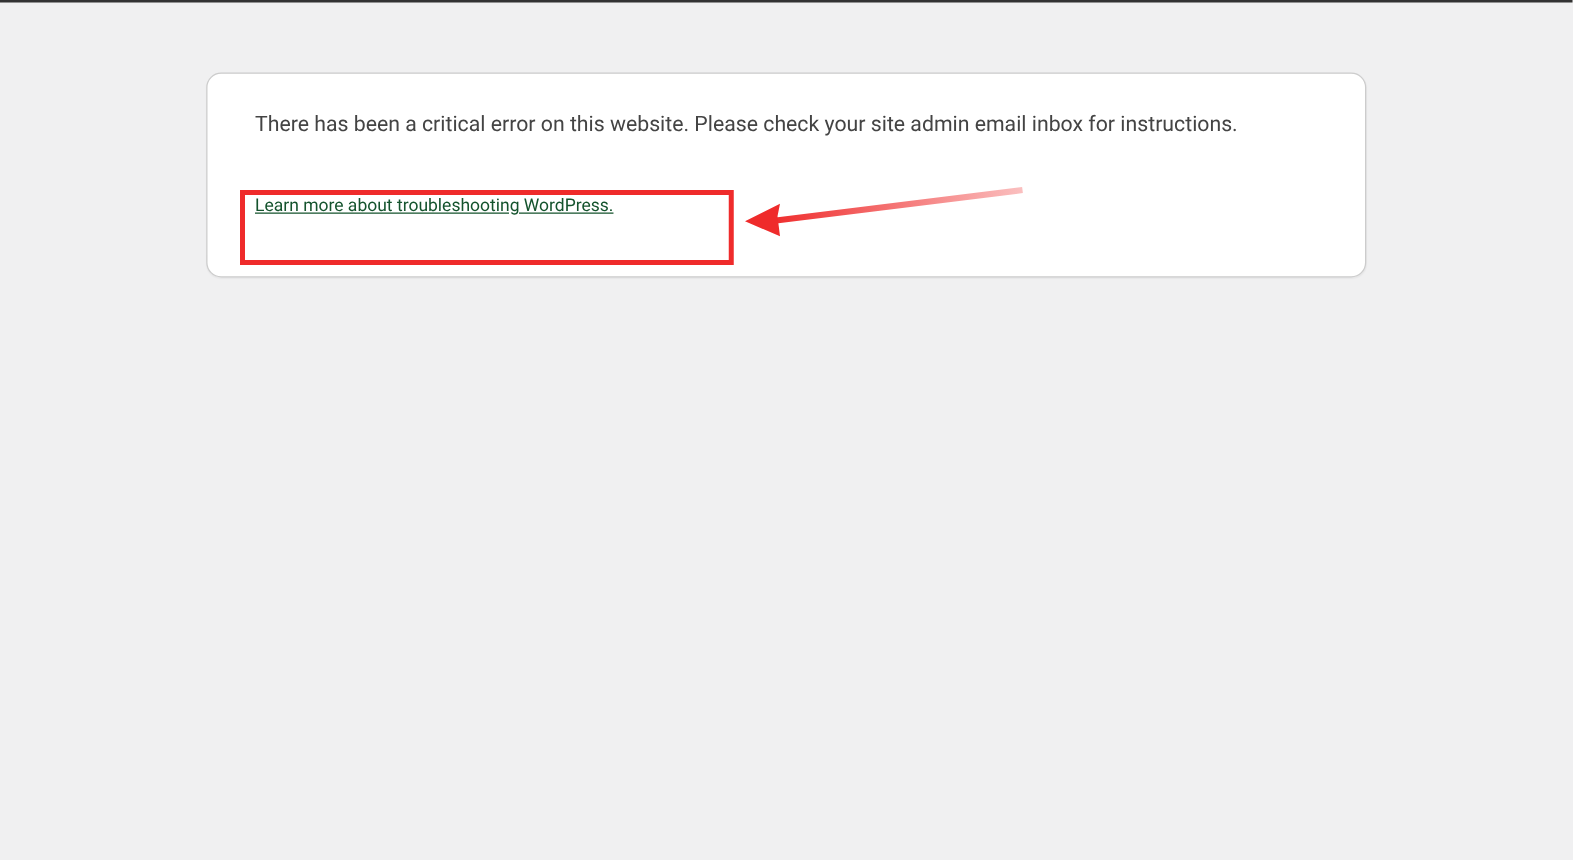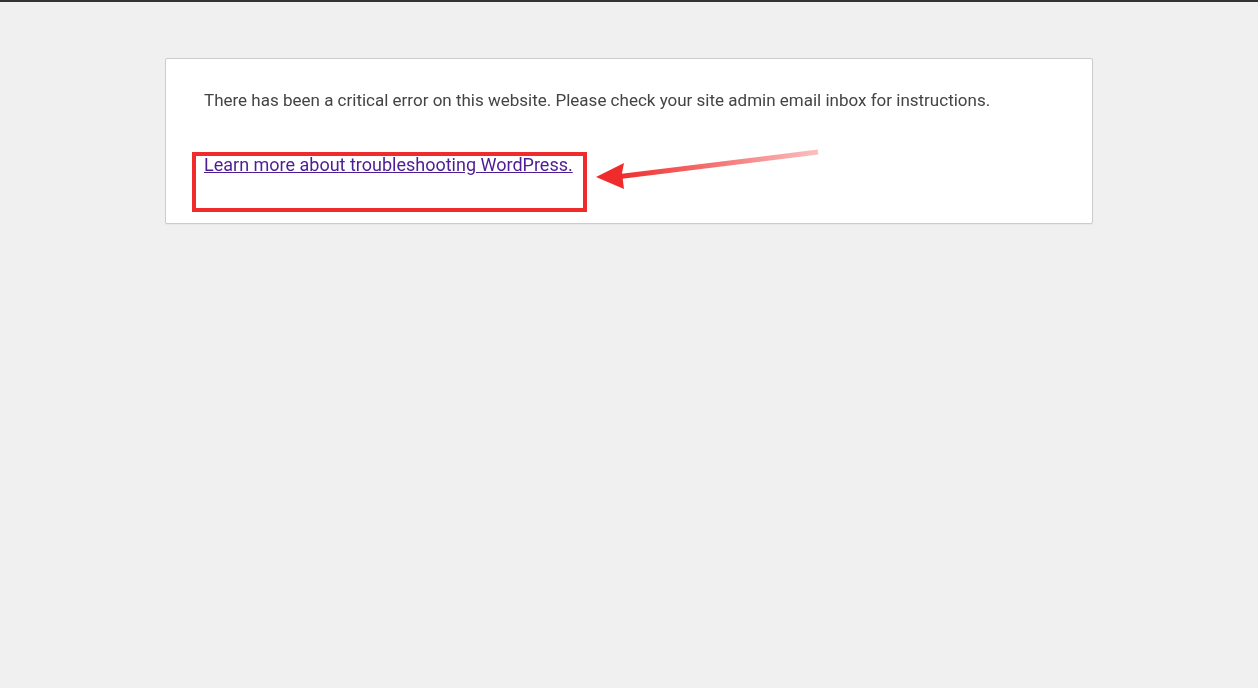--- a/index.html
+++ b/index.html
@@ -14,40 +14,40 @@
       height: 688px;
       border-top: 2px solid #333;
       padding-top: 56px;
     }
     .error-card {
       background: #fff;
       width: 928px;
       margin: 0 auto;
       padding: 28px 38px 34px 38px;
       border: 1px solid #ccc;
-      border-radius: 2px;
+      border-radius: 12px;
       box-shadow: 0 1px 1px rgba(0,0,0,0.04);
       position: relative;
     }
     .error-message {
       font-size: 17px;
       color: #444;
       line-height: 1.6;
       margin-bottom: 28px;
     }
     .link-wrapper {
       display: inline-block;
       padding: 12px 24px 14px 0;
       margin-left: -11px;
       padding-left: 11px;
     }
     .troubleshoot-link {
-      color: #4c1d95;
+      color: #14532d;
       text-decoration: underline;
-      font-size: 18px;
+      font-size: 14px;
       cursor: pointer;
     }
     
     .annotation-box {
       position: absolute;
       border: 4px solid #ef2b2b;
       left: 26px;
       top: 93px;
       width: 395px;
       height: 60px;

